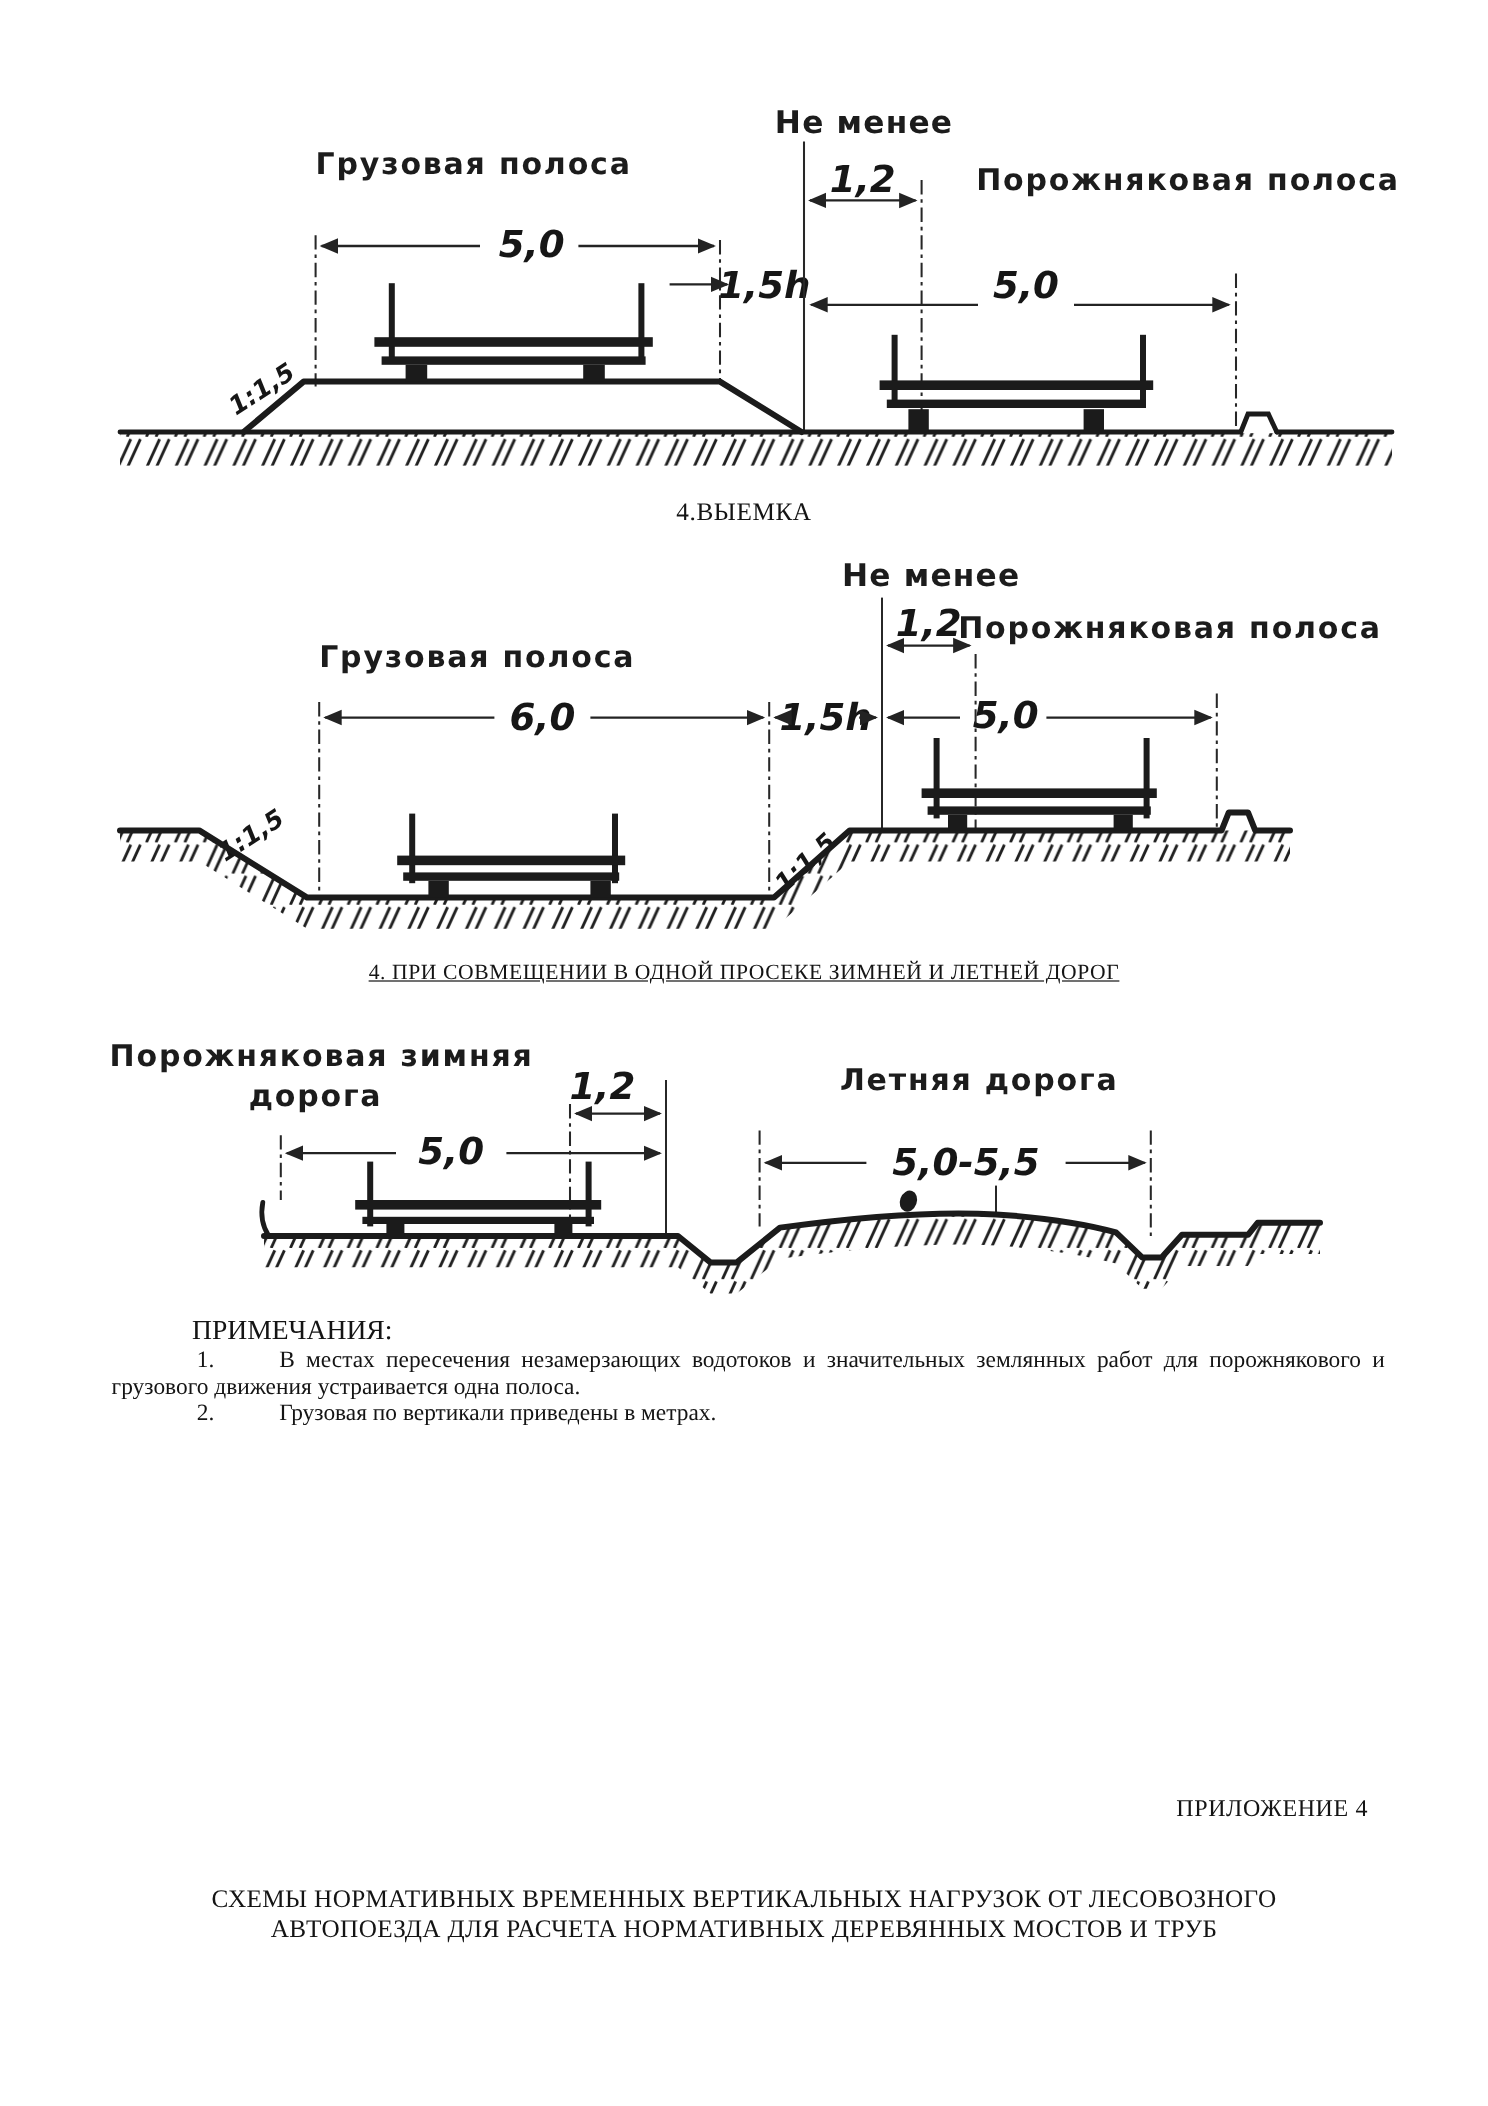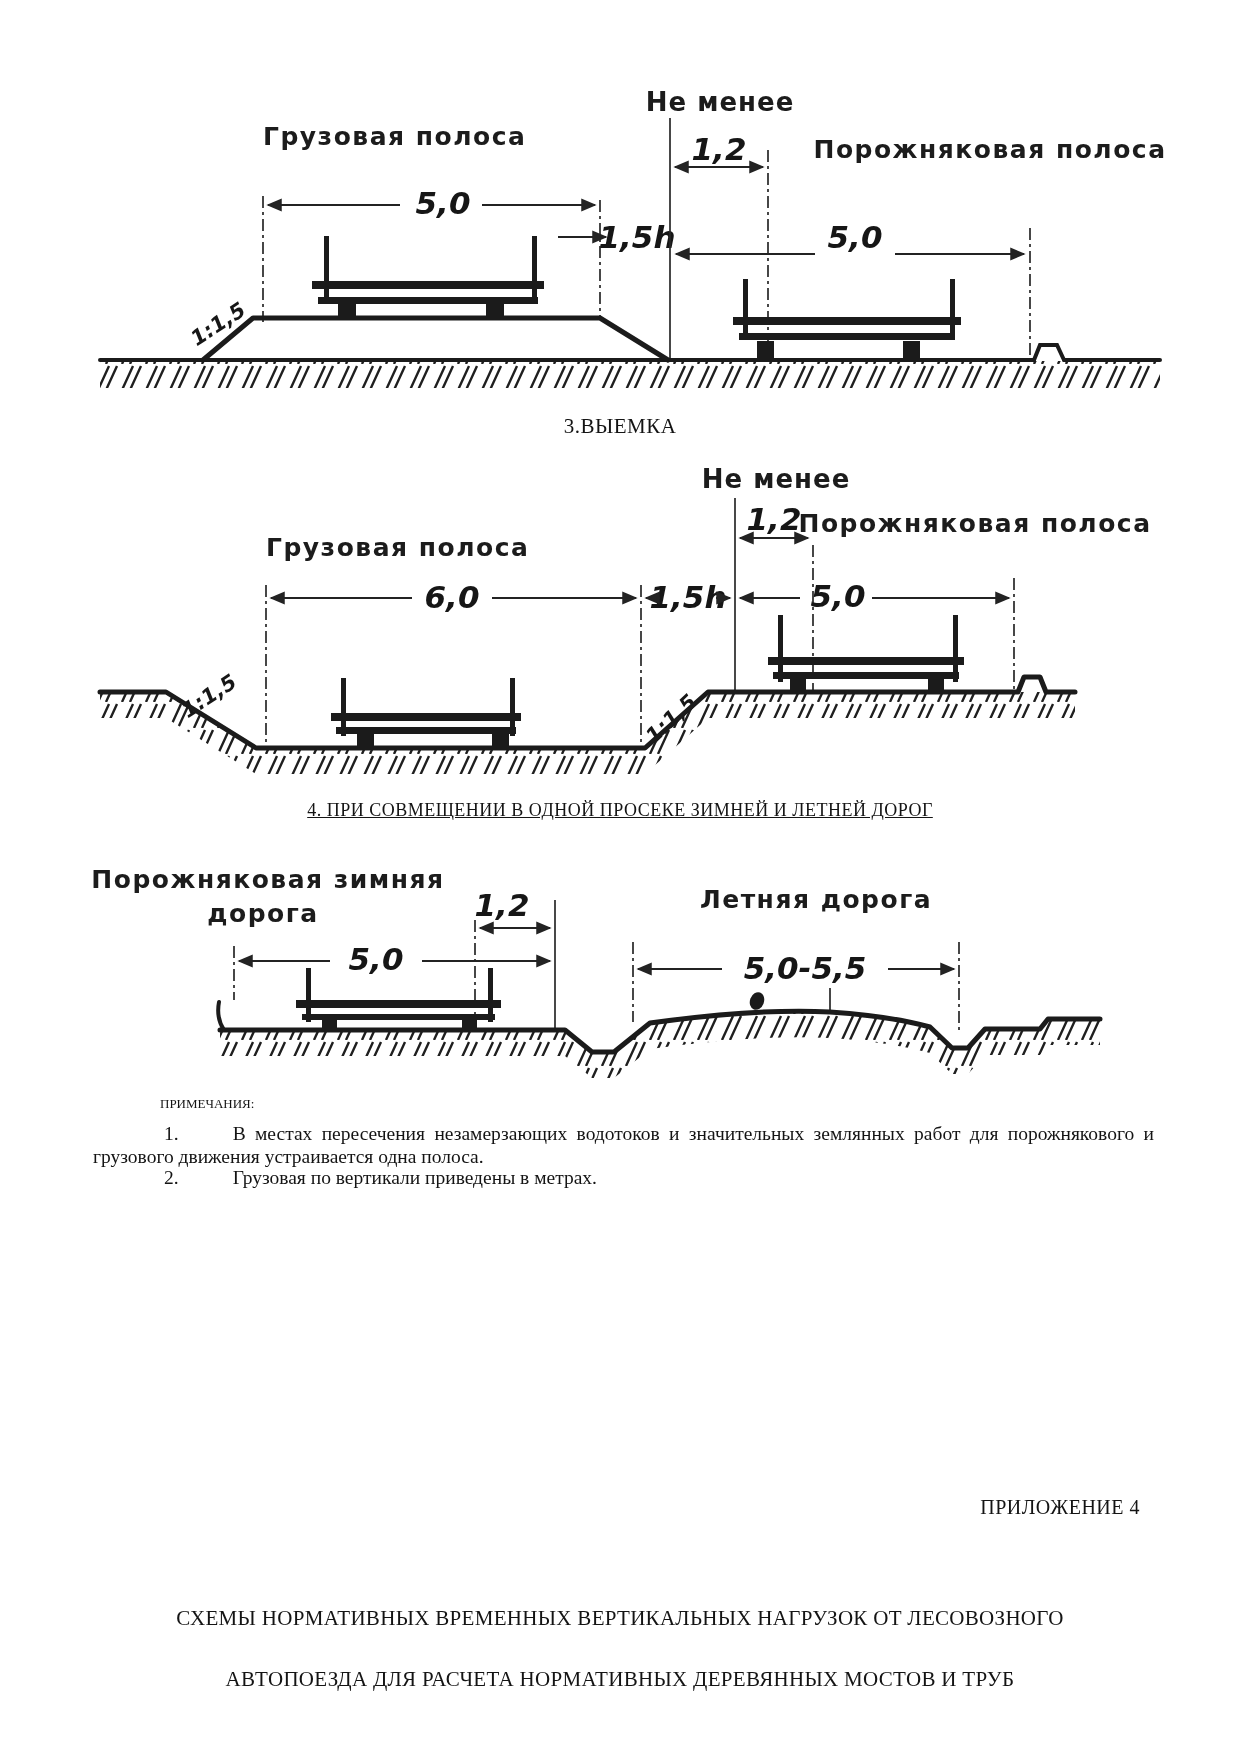--- a/index.html
+++ b/index.html
@@ -17,30 +17,30 @@
   .dm{stroke:#232323; stroke-width:1.9; fill:none;}
   .ink{fill:#1b1b1b;}
   .lbl{font-family:"DejaVu Sans",sans-serif; font-weight:bold; font-size:25px; letter-spacing:1.5px; fill:#1c1c1c;}
   .lbl-s{font-family:"DejaVu Sans",sans-serif; font-weight:bold; font-size:26px; letter-spacing:1px; fill:#1c1c1c;}
   .dim{font-family:"DejaVu Sans",sans-serif; font-weight:bold; font-style:italic; font-size:31px; fill:#161616;}
   .slp{font-family:"DejaVu Sans",sans-serif; font-weight:bold; font-style:italic; font-size:21px; fill:#161616;}
   
   .h-center{position:absolute; left:0; width:100%; text-align:center; letter-spacing:.5px;}
   .sec3{top:414px; font-size:21px;}
   .sec4{top:800px; font-size:18px;text-decoration:underline;}
-  .notes-title{position:absolute; left:160px; top:1096px; font-size:13px;}
+  .notes-title{position:absolute; left:160px; top:1096px; font-size:23px;}
   .note{position:absolute; left:89px; width:1061px; margin:4px; font-size:19.5px;
         line-height:22.5px; text-align:justify; text-indent:71px;}
   .note-1{top:1119px;}
   .note-2{top:1163px;}
   .note-sp{display:inline-block; width:54px;}
   .appendix{position:absolute; top:1496px; right:100px; font-size:20px; letter-spacing:.5px;}
   .footer-title{position:absolute; left:0; top:1570px; width:100%; text-align:center;
                 font-size:21px; line-height:25px; letter-spacing:.3px;}
-  .footer-title span{display:block;margin-top:36px;}
+  .footer-title span{display:block;}
 </style>
 </head>
 <body>
 
 <div class="sheet">
 
   <svg class="diagram-svg" width="1240" height="1090" viewBox="0 0 1240 1090">
     <defs>
       <marker id="ah" viewBox="0 0 10 10" refX="8.5" refY="5" markerWidth="8.5" markerHeight="8.5" orient="auto-start-reverse">
           <path d="M0,1 L9.5,5 L0,9 Z" fill="#232323"></path>
@@ -174,21 +174,21 @@
         <rect class="ink" x="306" y="968" width="5" height="54"></rect>
         <rect class="ink" x="488" y="968" width="5" height="54"></rect>
         <rect class="ink" x="296" y="1000" width="205" height="8"></rect>
         <rect class="ink" x="302" y="1014" width="193" height="6"></rect>
         <rect class="ink" x="322" y="1020" width="15" height="10"></rect>
         <rect class="ink" x="462" y="1020" width="15" height="10"></rect>
       </g>
     </g>
   </svg>
 
-  <div class="h-center sec3">3.ВЫЕМКА</div>
+  <div class="h-center sec3">4.ВЫЕМКА</div>
   <div class="h-center sec4">4. ПРИ СОВМЕЩЕНИИ В ОДНОЙ ПРОСЕКЕ ЗИМНЕЙ И ЛЕТНЕЙ ДОРОГ</div>
 
   <div class="notes-title">ПРИМЕЧАНИЯ:</div>
   <p class="note note-1"><span>1.</span><span class="note-sp"></span><span>В местах пересечения незамерзающих водотоков и значительных землянных работ для порожнякового и грузового движения устраивается одна полоса.</span></p>
   <p class="note note-2"><span>2.</span><span class="note-sp"></span><span>Грузовая по вертикали приведены в метрах.</span></p>
 
   <div class="appendix">ПРИЛОЖЕНИЕ 4</div>
   <div class="footer-title">
     <span>СХЕМЫ НОРМАТИВНЫХ ВРЕМЕННЫХ ВЕРТИКАЛЬНЫХ НАГРУЗОК ОТ ЛЕСОВОЗНОГО</span>
     <span>АВТОПОЕЗДА ДЛЯ РАСЧЕТА НОРМАТИВНЫХ ДЕРЕВЯННЫХ МОСТОВ И ТРУБ</span>

